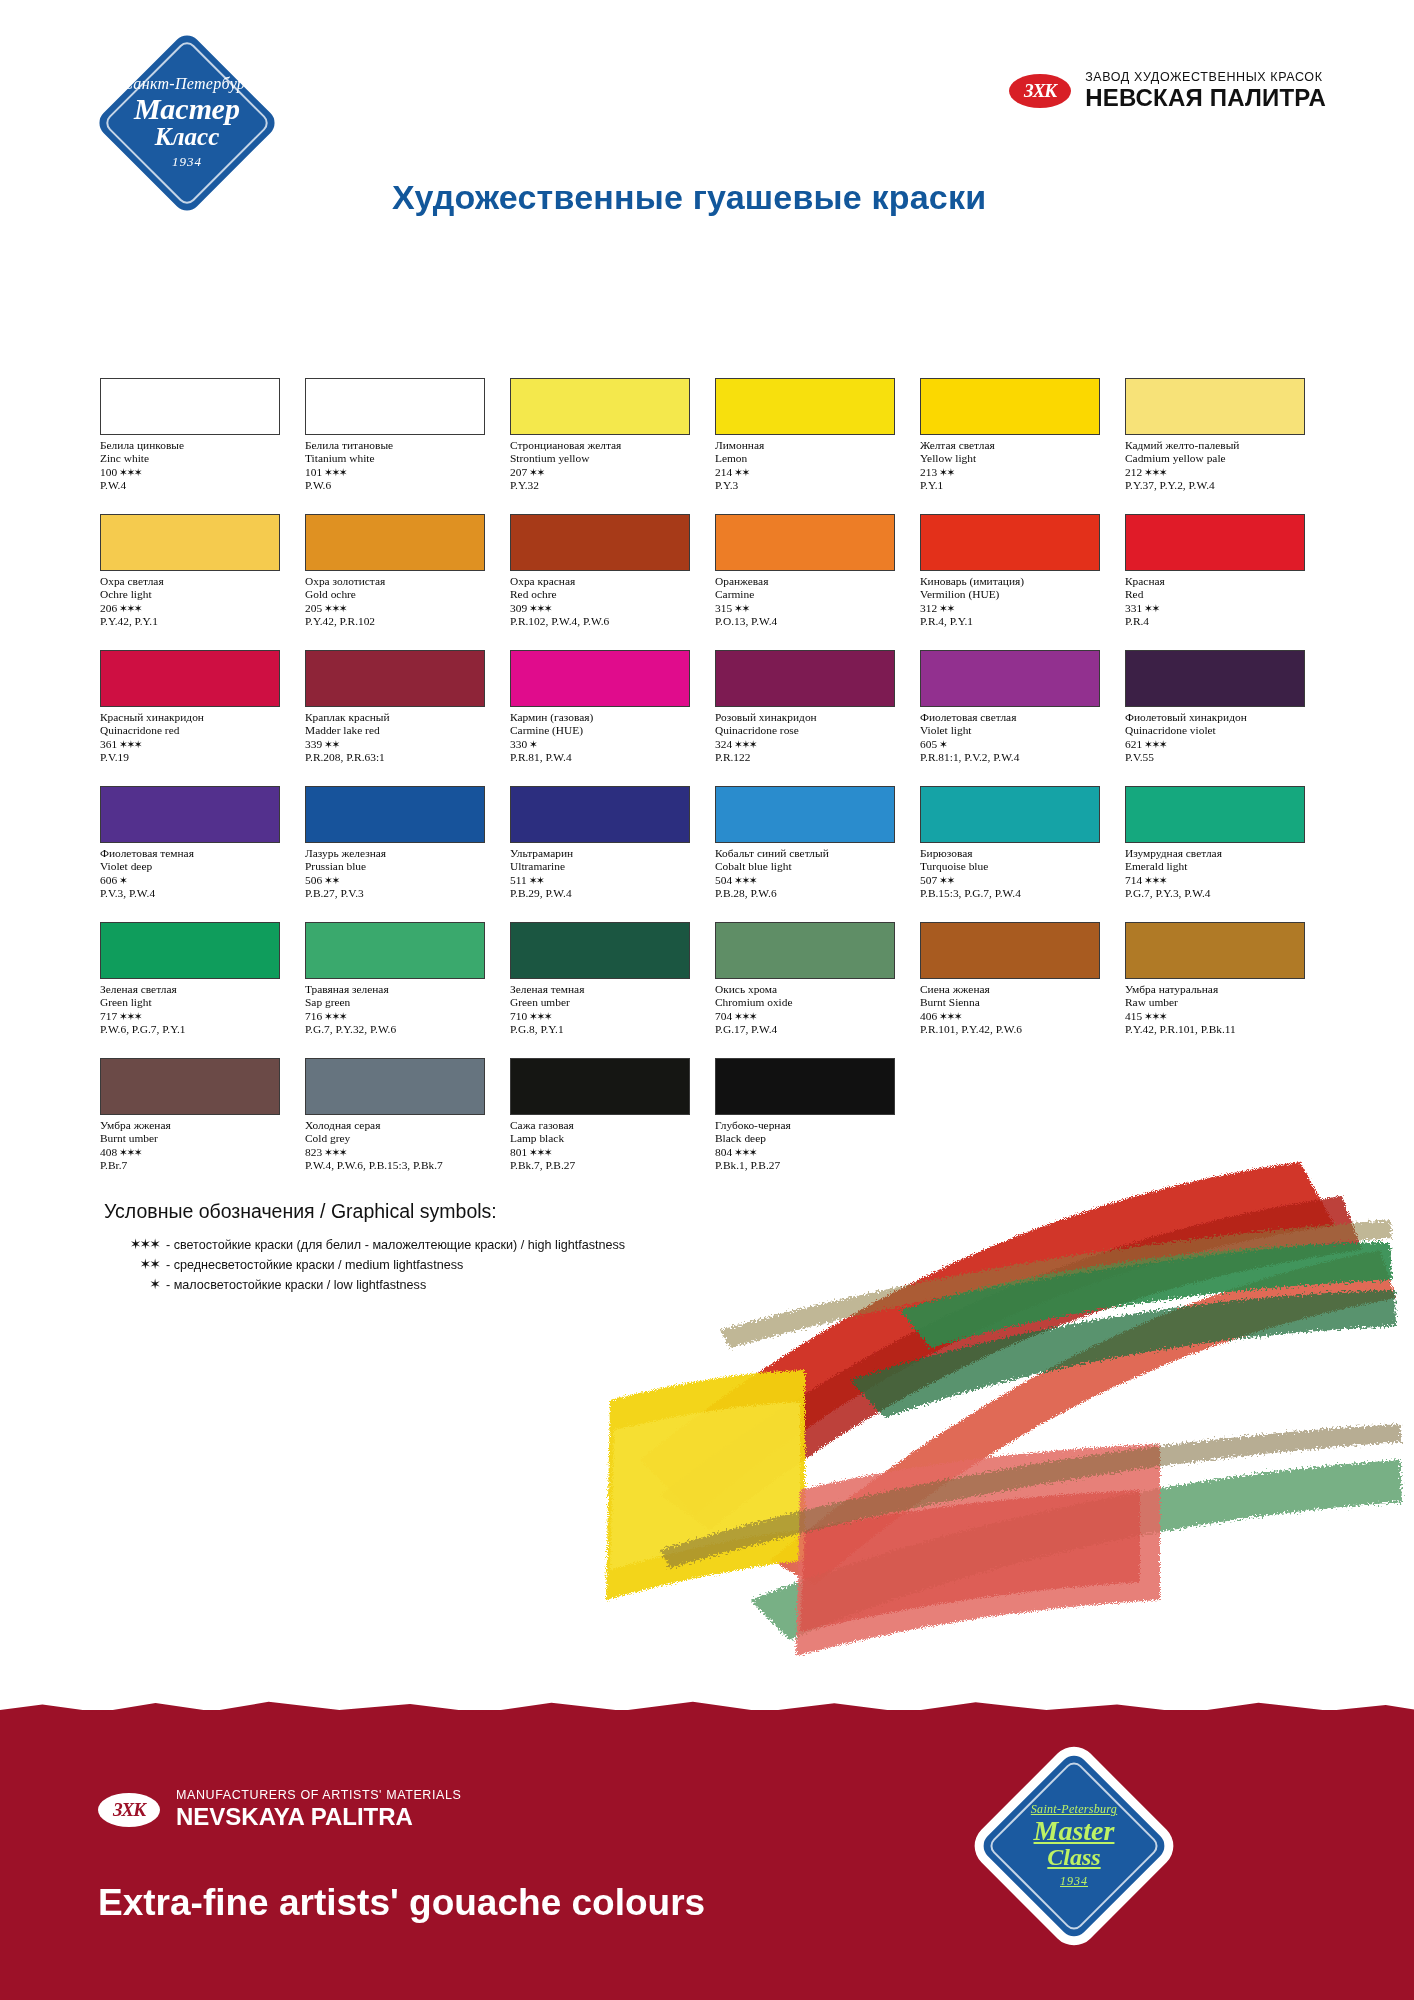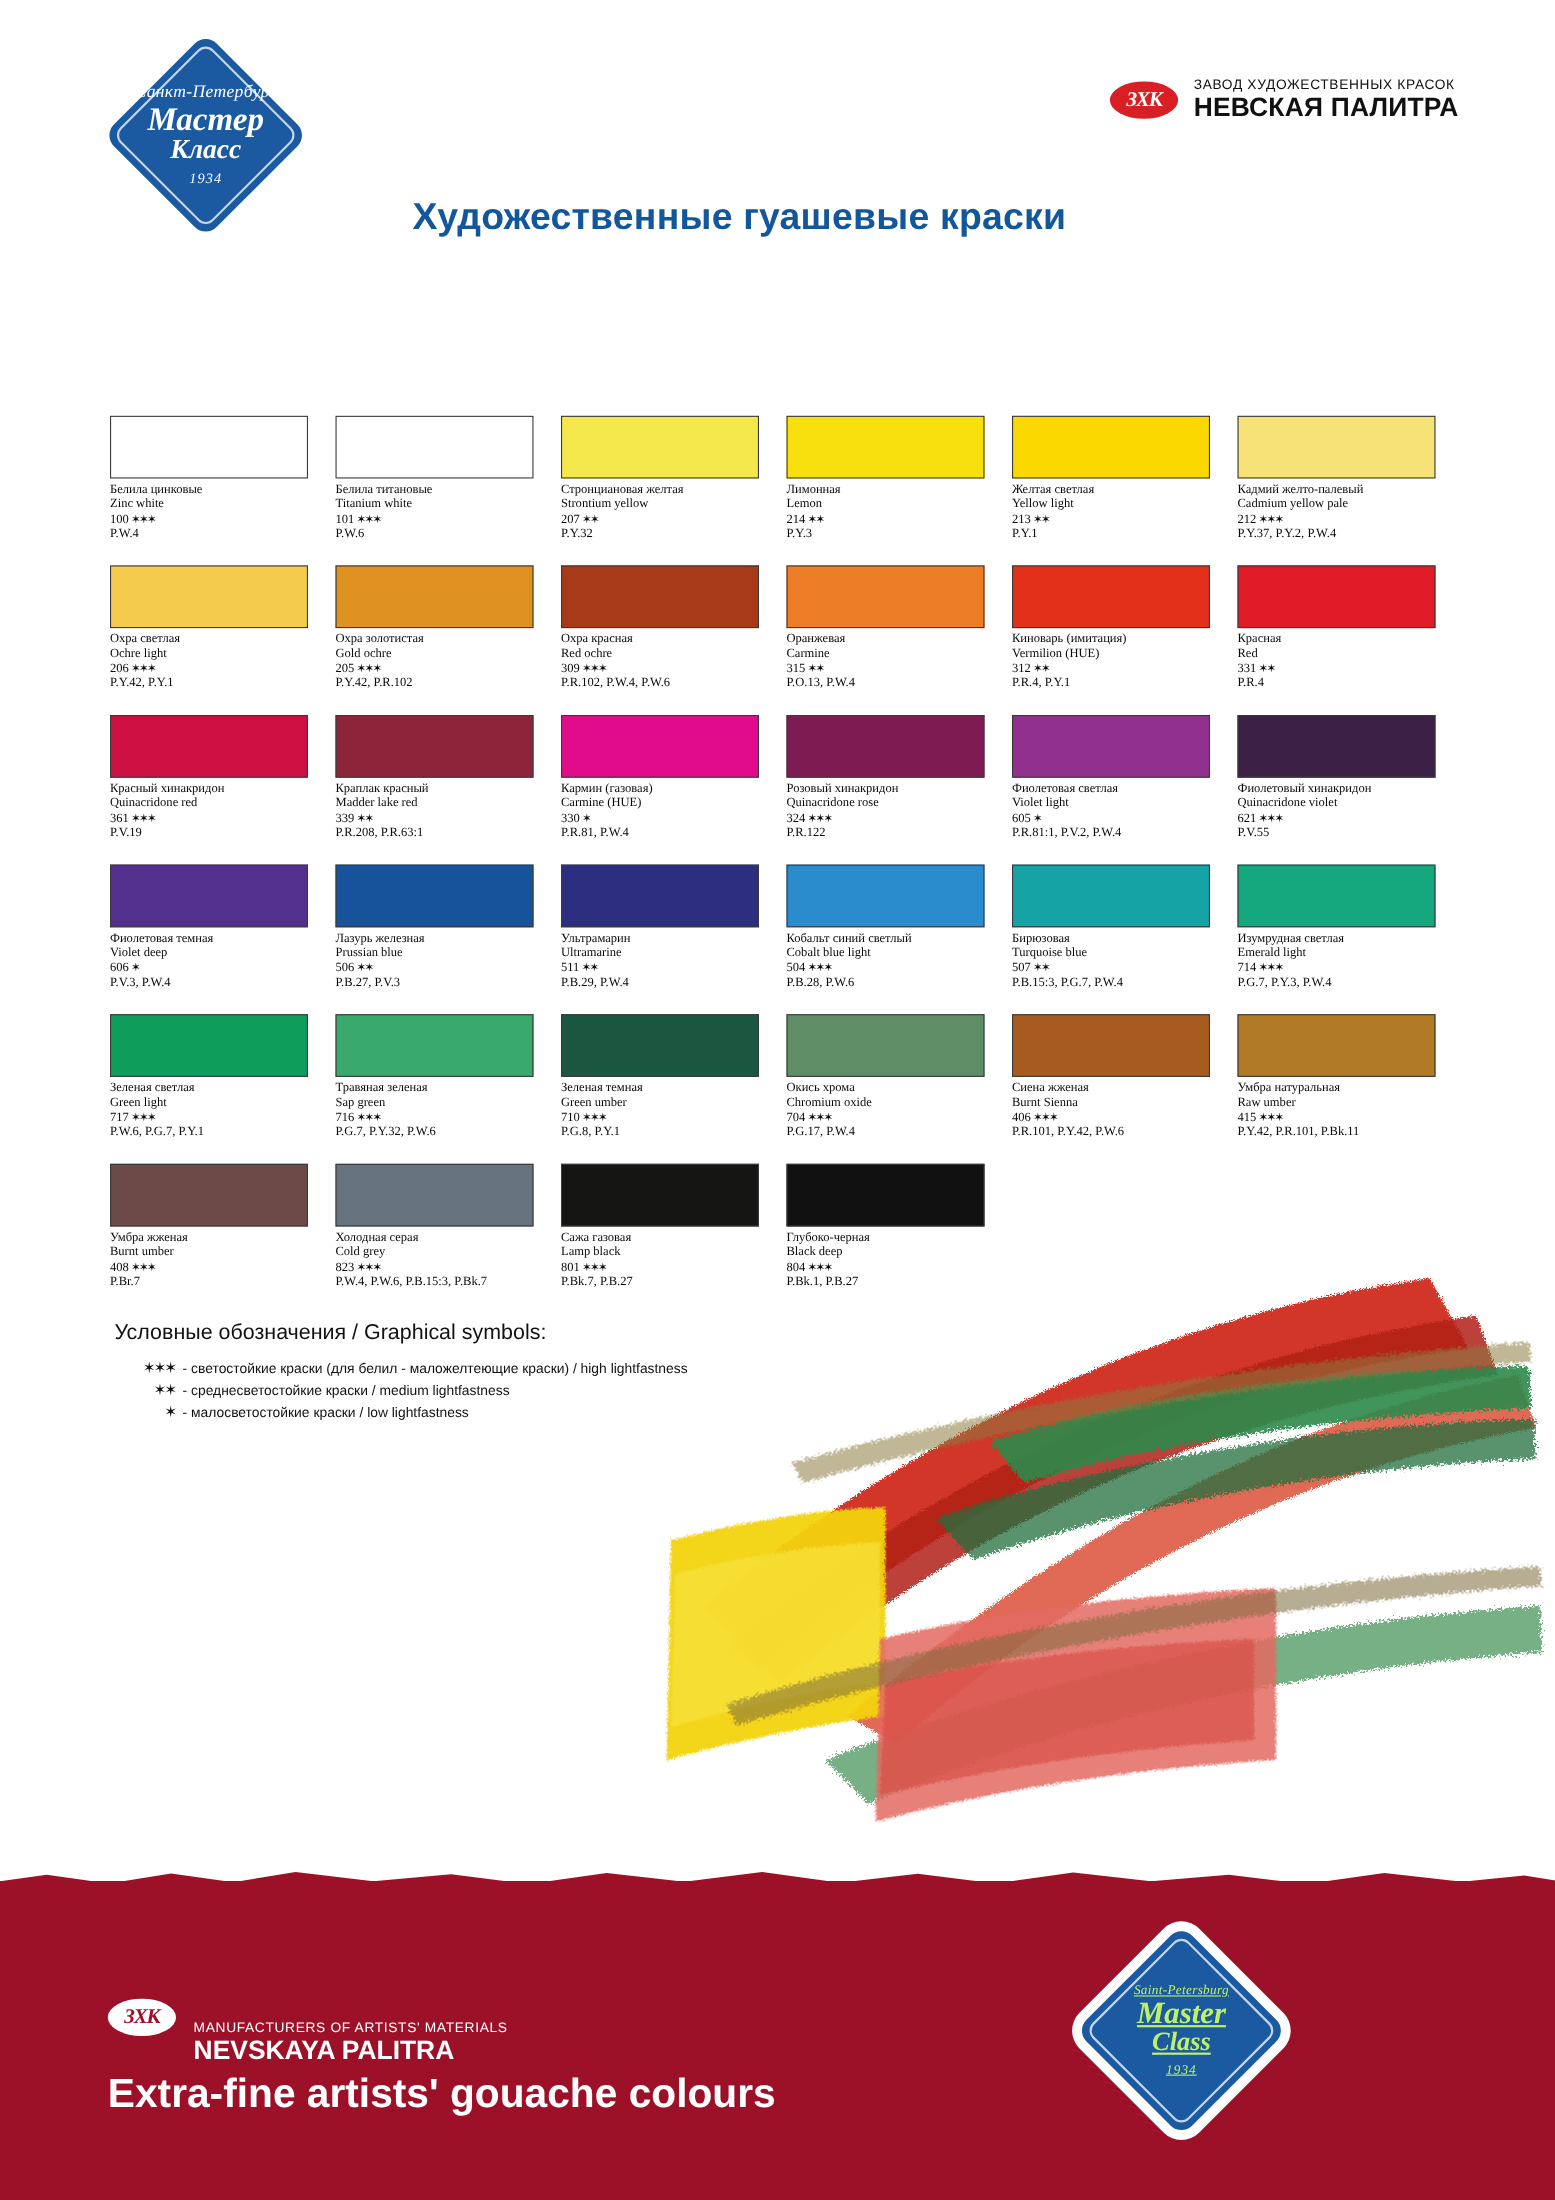--- a/index.html
+++ b/index.html
@@ -68,21 +68,21 @@
     font-family: "Liberation Sans", sans-serif;
     font-size: 12.5px; color: #111; letter-spacing: .6px;
   }
   .brand-bot {
     font-family: "Liberation Sans", sans-serif;
     font-size: 24px; font-weight: bold; color: #111; letter-spacing: .2px;
   }
 
   
   .main-title {
-    position: absolute; left: 375px; top: 178px;
+    position: absolute; left: 392px; top: 178px;
     font-family: "Liberation Sans", sans-serif;
     font-size: 34px; font-weight: bold;
     color: #12579b;
     letter-spacing: .2px;
   }
 
   
   #grid {
     position: absolute;
     left: 100px; top: 378px;
@@ -150,21 +150,21 @@
                        89% 34%, 94% 64%, 98% 42%, 100% 60%, 100% 100%, 0% 100%);
   }
   .f-brand { position: absolute; left: 98px; top: 78px; display: flex; align-items: center; gap: 16px; }
   .f-mark { width: 62px; height: 34px; position: relative; }
   .f-mark .oval { position: absolute; inset: 0; background: #ffffff; border-radius: 50%; }
   .f-mark .glyph {
     position: absolute; inset: 0; display: flex; align-items: center; justify-content: center;
     color: #9c1128; font-family: "Liberation Serif", serif;
     font-style: italic; font-weight: bold; font-size: 19px; letter-spacing: -1px;
   }
-  .f-txt { line-height: 1.2; color: #fff; margin-top: 48px; }
+  .f-txt { line-height: 1.2; color: #fff; }
   .f-top { font-family: "Liberation Sans", sans-serif; font-size: 12.5px; letter-spacing: .6px; }
   .f-bot { font-family: "Liberation Sans", sans-serif; font-size: 24px; font-weight: bold; }
   .f-title {
     position: absolute; left: 98px; top: 172px;
     font-family: "Liberation Sans", sans-serif;
     font-size: 37px; font-weight: bold; color: #ffffff;
   }
   
   .f-logo { position: absolute; right: 240px; bottom: 54px; width: 200px; height: 200px; }
   .f-diamond {

